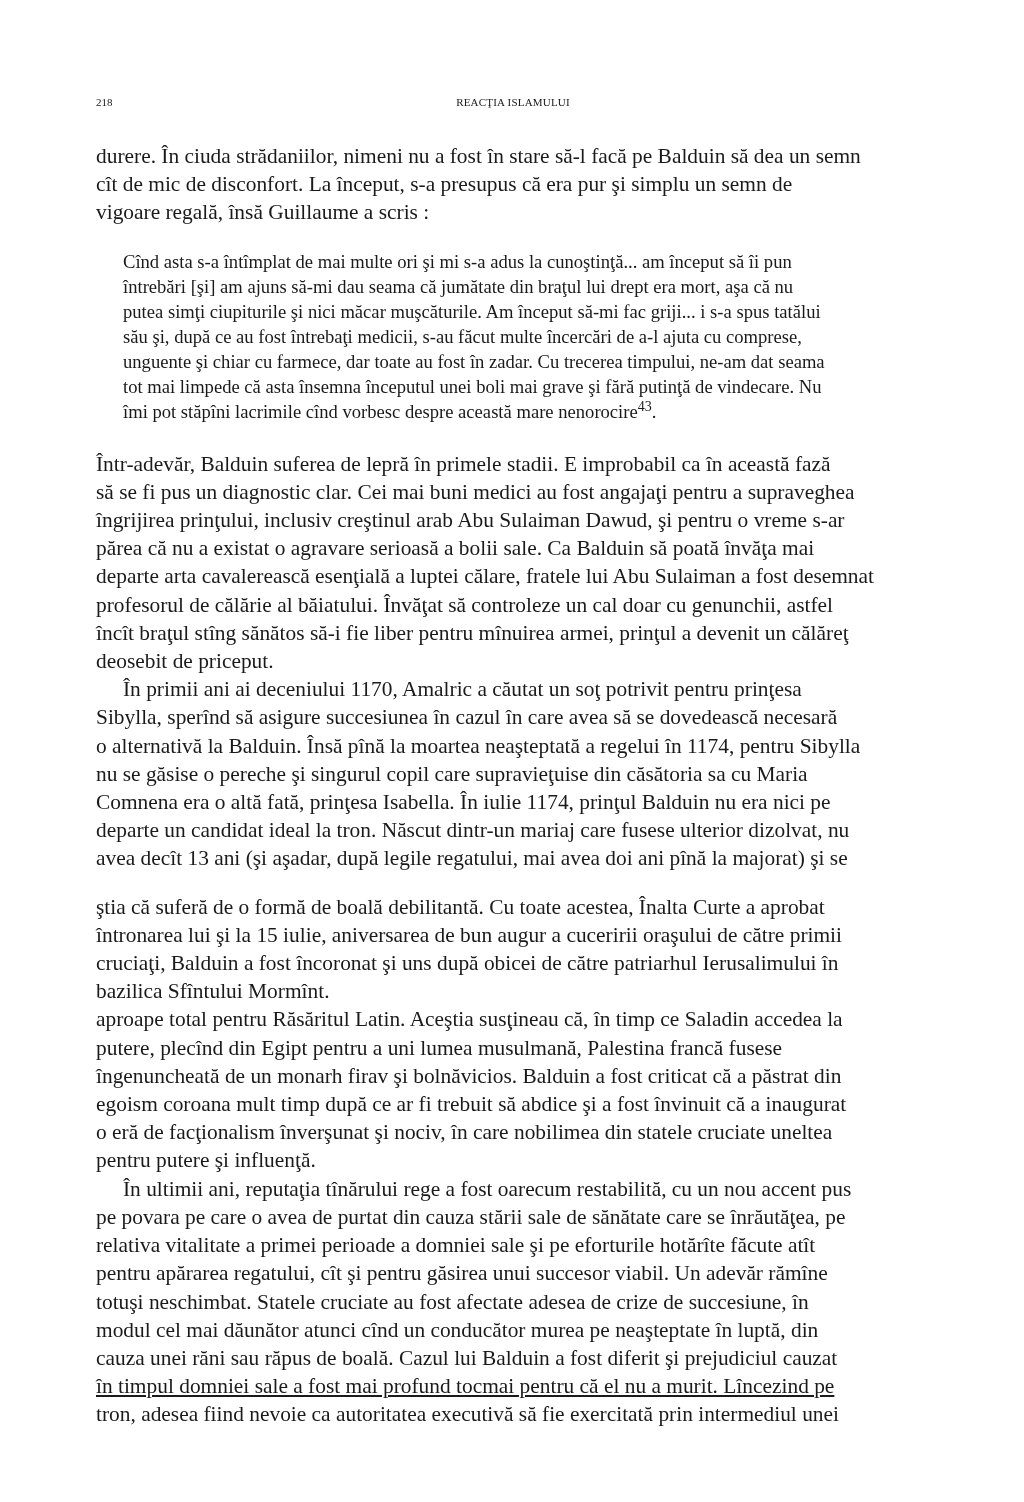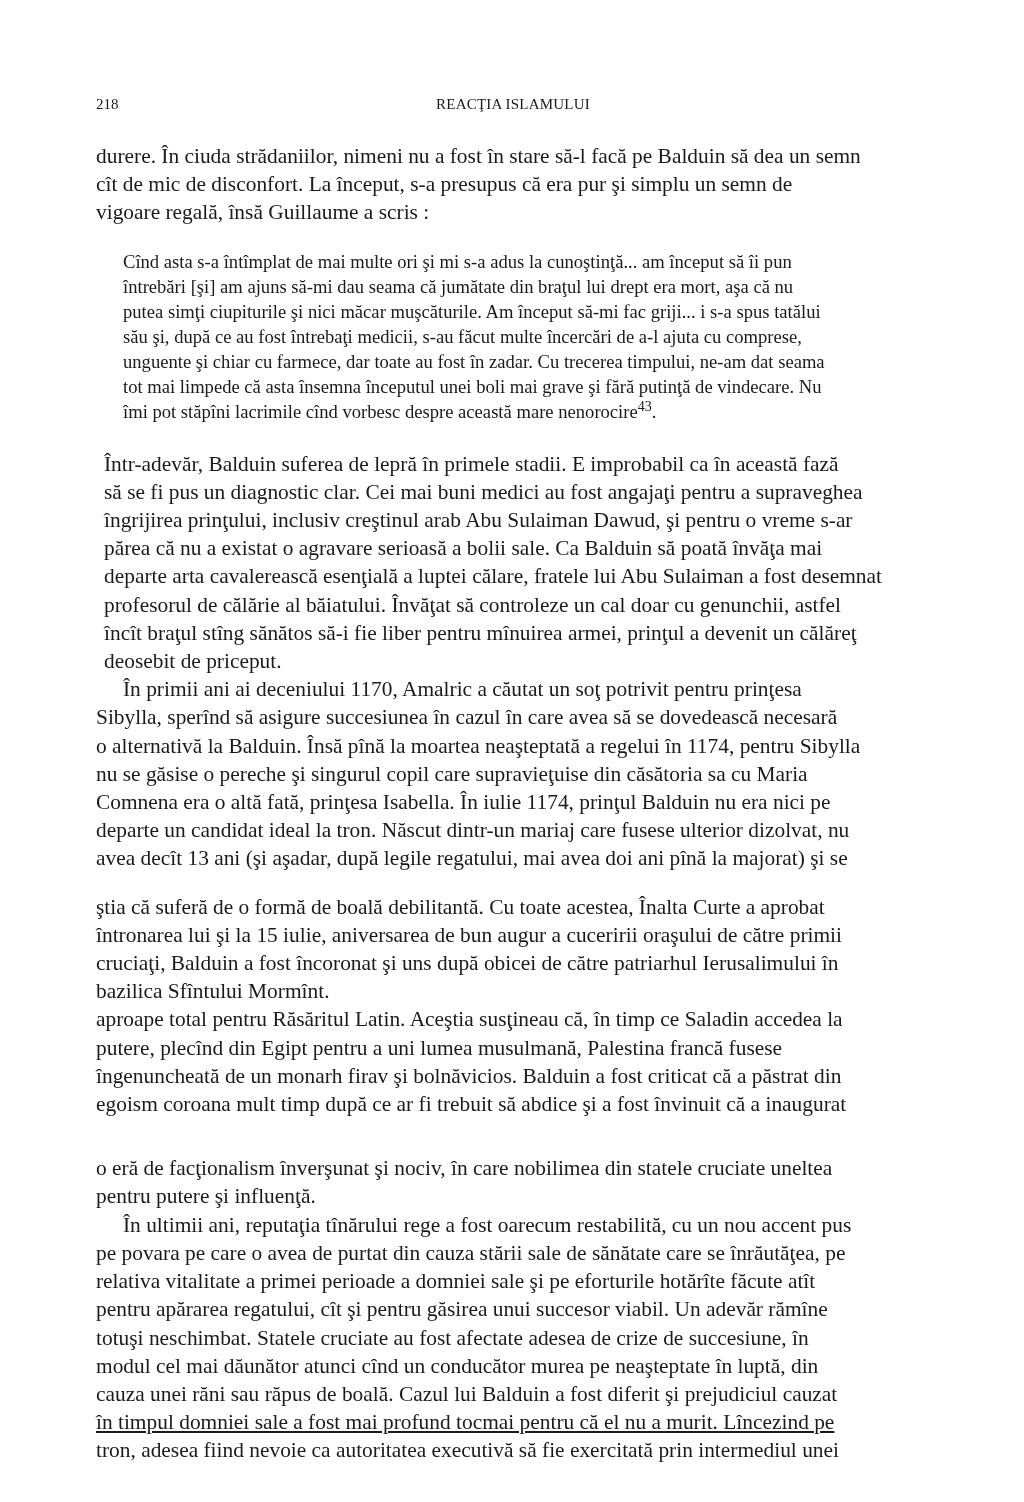--- a/index.html
+++ b/index.html
@@ -1,24 +1,24 @@
 <!DOCTYPE html>
 <html><head>
 <meta charset="utf-8">
 <style>
   html, body { margin: 0; padding: 0; background: #ffffff; }
   body { width: 1024px; height: 1502px; position: relative; overflow: hidden; color: #1a1a1a; }
   .page { position: absolute; left: 96px; top: 96px; width: 834px; font-family: "Liberation Serif", "DejaVu Serif", serif; }
-  .running-head { position: relative; height: 24px; font-size: 15px; }
+  .running-head { position: relative; height: 24px; font-size: 11px; }
   .page-number { position: absolute; left: 0; top: 0; }
   .running-title { position: absolute; left: 0; right: 0; top: 0; text-align: center; letter-spacing: 0.2px; }
   .body-text { font-size: 21.4px; line-height: 28.2px; text-align: justify; margin: 0; }
   .p1 { margin-top: 22px; }
   .blockquote { margin: 22px 0 0 27px; font-size: 18.6px; line-height: 25px; text-align: justify; }
-  .p2 { margin-top: 26px; margin-left: 8px; }
+  .p2 { margin-top: 26px; }
   .indent { text-indent: 27px; }
   sup { font-size: 14px; line-height: 0; vertical-align: super; }
   .line { display: block; text-align: justify; text-align-last: justify; white-space: nowrap; }
   .line.last { text-align-last: left; }
 </style>
 </head>
 <body>
 
 <div class="page">
 
@@ -66,21 +66,21 @@
     <span class="line" style="white-space: nowrap; word-spacing: 0px; text-align-last: left;">întronarea lui şi la 15 iulie, aniversarea de bun augur a cuceririi oraşului de către primii</span>
     <span class="line" style="white-space: nowrap; word-spacing: 0px; text-align-last: left;">cruciaţi, Balduin a fost încoronat şi uns după obicei de către patriarhul Ierusalimului în</span>
     <span class="line last">bazilica Sfîntului Mormînt.</span>
   </p>
 
   <p class="body-text">
     <span class="line" style="white-space: nowrap; word-spacing: 0px; text-align-last: left;">aproape total pentru Răsăritul Latin. Aceştia susţineau că, în timp ce Saladin accedea la</span>
     <span class="line" style="white-space: nowrap; word-spacing: 0px; text-align-last: left;">putere, plecînd din Egipt pentru a uni lumea musulmană, Palestina francă fusese</span>
     <span class="line" style="white-space: nowrap; word-spacing: 0px; text-align-last: left;">îngenuncheată de un monarh firav şi bolnăvicios. Balduin a fost criticat că a păstrat din</span>
     <span class="line" style="white-space: nowrap; word-spacing: 0px; text-align-last: left;">egoism coroana mult timp după ce ar fi trebuit să abdice şi a fost învinuit că a inaugurat</span>
-    <span class="line" style="white-space: nowrap; word-spacing: 0px; text-align-last: left; margin-top: 36px;">o eră de facţionalism înverşunat şi nociv, în care nobilimea din statele cruciate uneltea</span>
+    <span class="line" style="white-space: nowrap; word-spacing: 0px; text-align-last: left;">o eră de facţionalism înverşunat şi nociv, în care nobilimea din statele cruciate uneltea</span>
     <span class="line last">pentru putere şi influenţă.</span>
   </p>
 
   <p class="body-text">
     <span class="line" style="padding-left: 27px; white-space: nowrap; word-spacing: 0px; text-align-last: left;">În ultimii ani, reputaţia tînărului rege a fost oarecum restabilită, cu un nou accent pus</span>
     <span class="line" style="white-space: nowrap; word-spacing: 0px; text-align-last: left;">pe povara pe care o avea de purtat din cauza stării sale de sănătate care se înrăutăţea, pe</span>
     <span class="line" style="white-space: nowrap; word-spacing: 0px; text-align-last: left;">relativa vitalitate a primei perioade a domniei sale şi pe eforturile hotărîte făcute atît</span>
     <span class="line" style="white-space: nowrap; word-spacing: 0px; text-align-last: left;">pentru apărarea regatului, cît şi pentru găsirea unui succesor viabil. Un adevăr rămîne</span>
     <span class="line" style="white-space: nowrap; word-spacing: 0px; text-align-last: left;">totuşi neschimbat. Statele cruciate au fost afectate adesea de crize de succesiune, în</span>
     <span class="line" style="white-space: nowrap; word-spacing: 0px; text-align-last: left;">modul cel mai dăunător atunci cînd un conducător murea pe neaşteptate în luptă, din</span>

